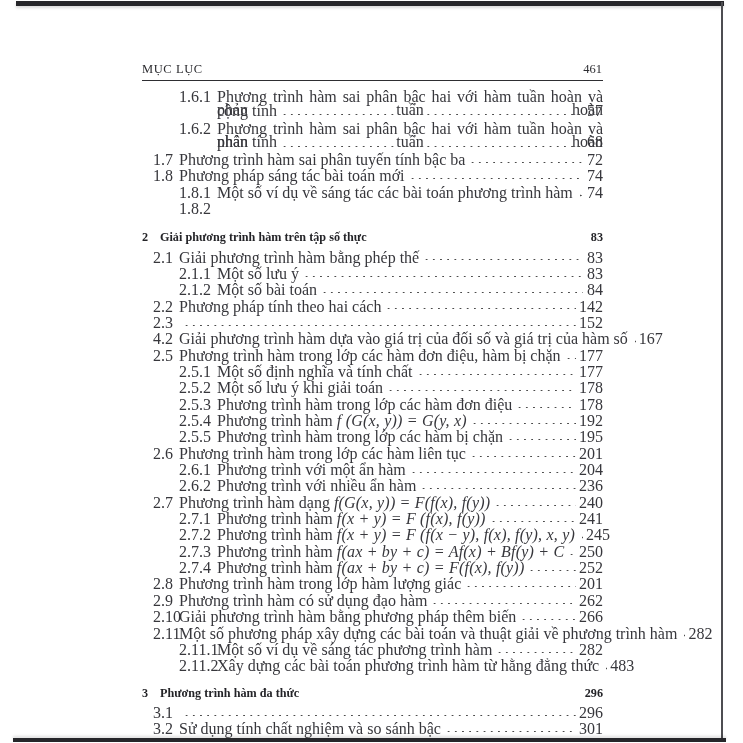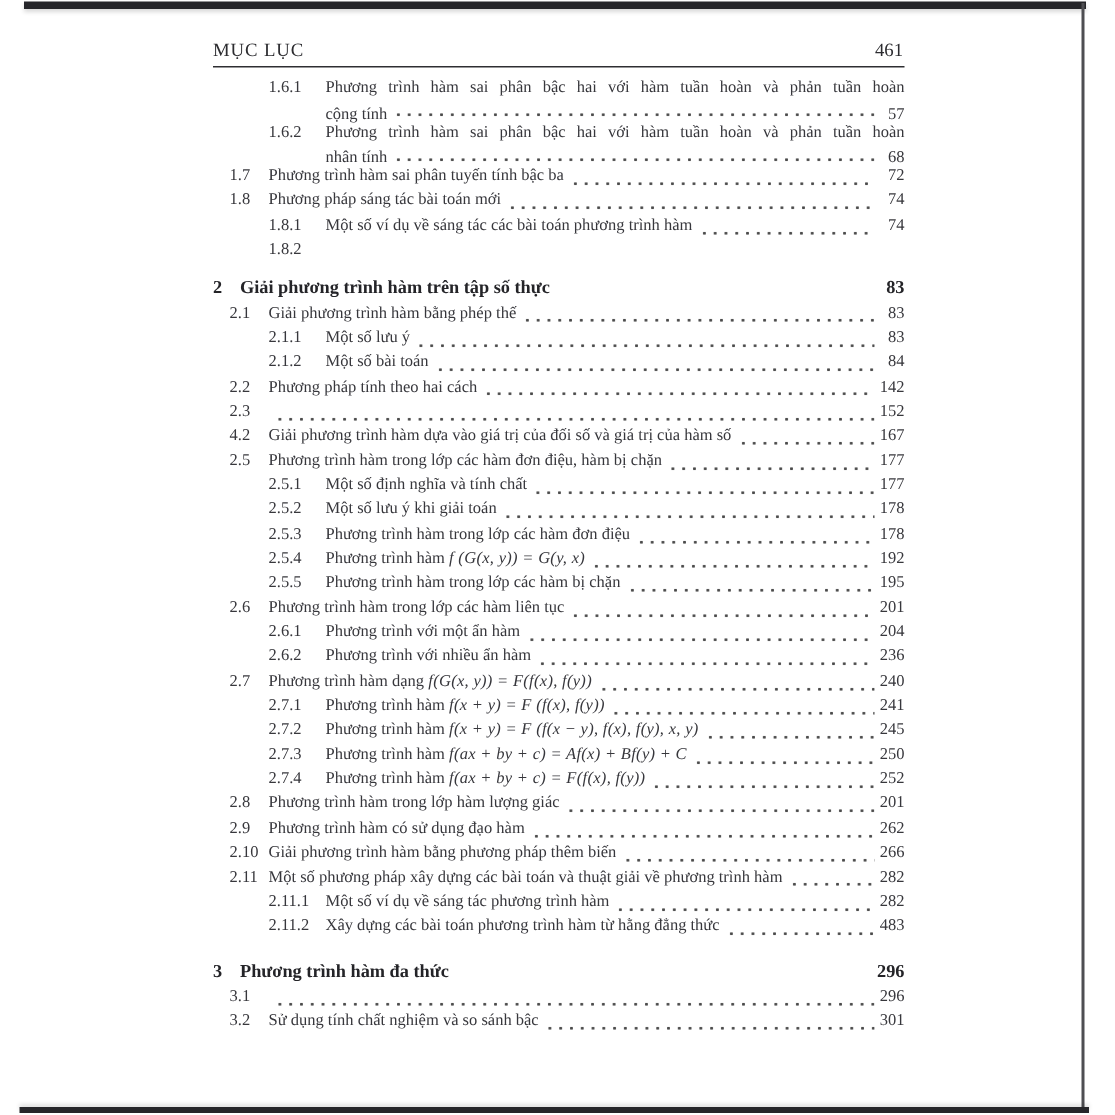--- a/index.html
+++ b/index.html
@@ -11,25 +11,25 @@
   }
   
   .scan-top    { position:absolute; left:16px; right:19px; top:1px; height:4.5px; background:#26262a; box-shadow:0 2px 3px rgba(0,0,0,0.15); }
   .scan-right  { position:absolute; left:721px; width:2.2px; top:2px; bottom:3px; background:#4e4e52; }
   .scan-bottom { position:absolute; left:13px; right:17px; bottom:1px; height:4.5px; background:#26262a; box-shadow:0 -2px 3px rgba(0,0,0,0.12); }
 
   .content { position:absolute; left:142px; top:26px; width:461px; }
 
   .hdr { display:flex; justify-content:space-between; align-items:baseline;
          font-size:12.5px; letter-spacing:0.6px; color:#2c2c30;
-         padding:0 1px 3px 0; border-bottom:1.6px solid #2e2e32; }
+         padding:0 1px 3px 0; border-bottom:1.6px solid #2e2e32;margin-top:36px; }
   .hdr .pg { letter-spacing:0; }
 
   .toc { margin-top:7px; }
-  .row { display:flex; align-items:baseline; height:16.35px; font-size:11px; }
+  .row { display:flex; align-items:baseline; height:16.35px; font-size:16px; }
   .row .num { flex:none; }
   .section    { padding-left:11px; }
   .section .num    { width:26px; }
   .subsection { padding-left:37px; }
   .subsection .num { width:38px; }
   .chapter { font-weight:bold; font-size:12.2px; height:17.5px; margin-top:12px; margin-bottom:1px; color:#242428; }
   .chapter .num { width:18px; }
 
   .t    { white-space:pre; }
   .math { font-style:italic; letter-spacing:0.2px; white-space:pre; }

